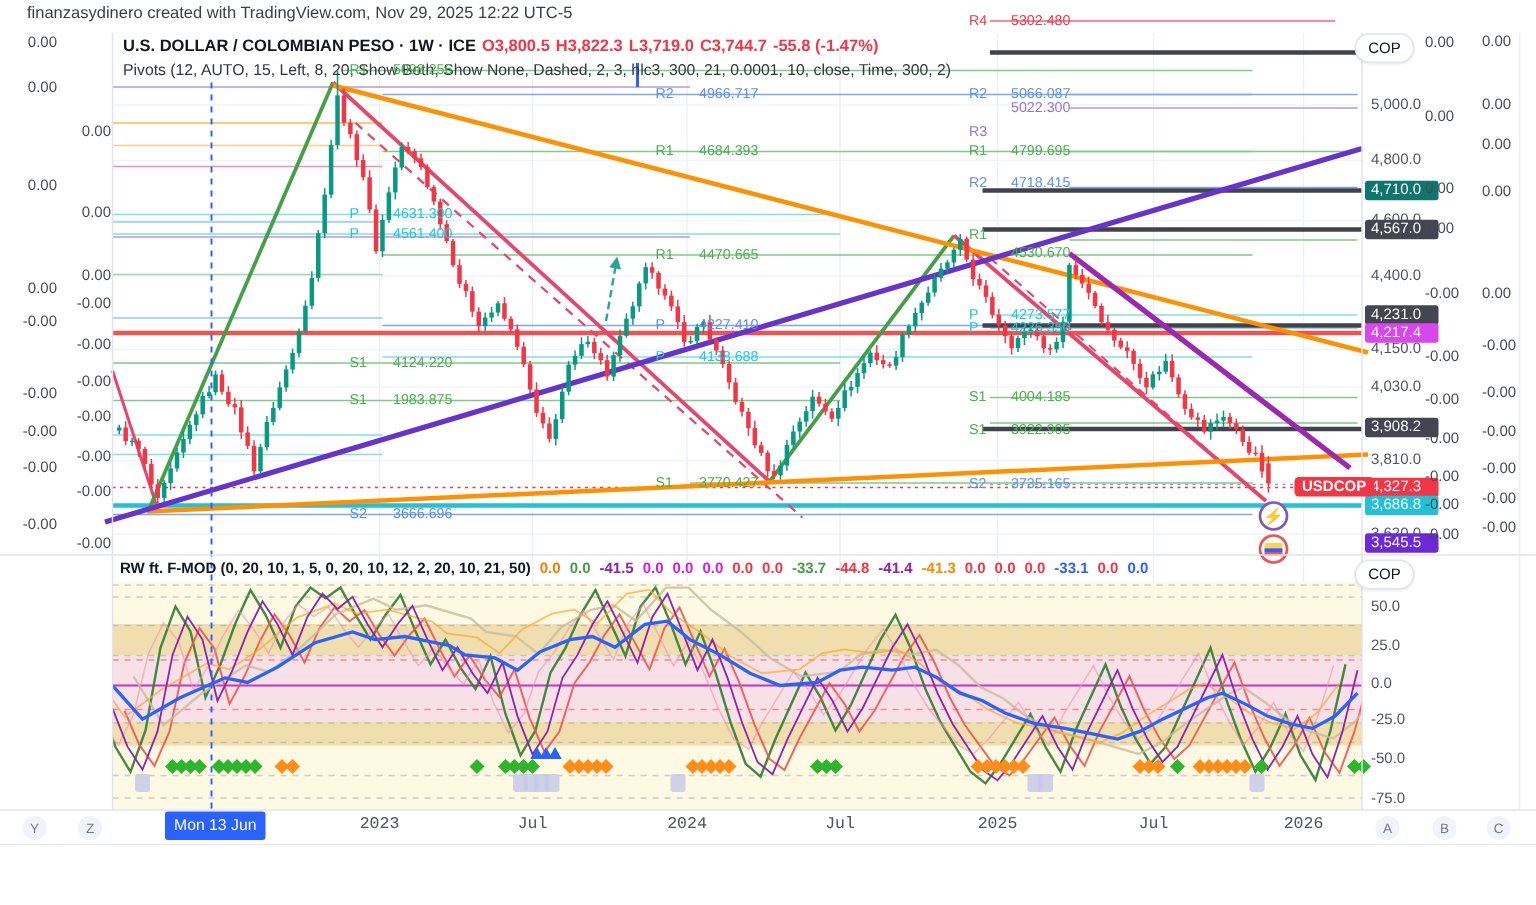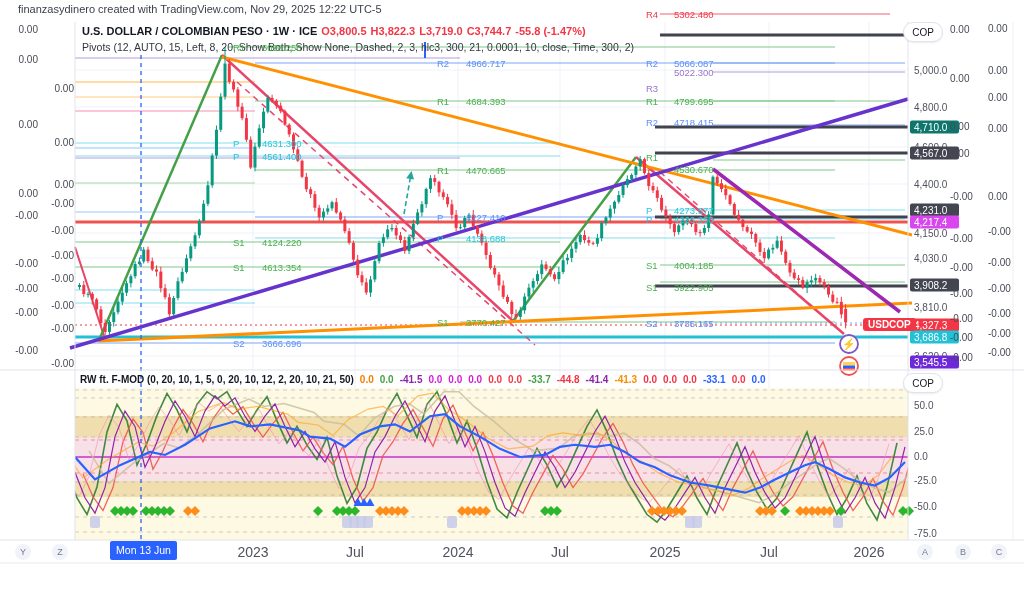--- a/index.html
+++ b/index.html
@@ -15,21 +15,21 @@
   .osc-legend .val{margin-left:6px;font-weight:bold;}
   .cop{position:absolute;width:40px;height:20px;background:#fff;border:1px solid #e0e3eb;border-radius:10px;
        font-size:10px;color:#131722;text-align:center;line-height:18px;box-shadow:0 1px 2px rgba(0,0,0,.08);}
   .ptick{position:absolute;left:914px;font-size:10px;color:#50535e;transform:translateY(-50%);}
   .pbox{position:absolute;left:910px;font-size:10px;color:#fff;padding:1px 5px 1px 4px;border-radius:2px;
         transform:translateY(-50%);min-width:40px;text-align:left;}
   .usdtag{position:absolute;left:863px;top:318px;background:#f23645;color:#fff;font-size:10px;font-weight:bold;
         padding:1px 5px;border-radius:3px;}
   .zl{position:absolute;font-size:10px;color:#474a54;transform:translateY(-50%);}
   .otick{position:absolute;left:914px;font-size:10px;color:#50535e;transform:translateY(-50%);}
-  .tlab{position:absolute;top:544px;font-size:14px;color:#50535e;transform:translateX(-50%);}
+  .tlab{position:absolute;top:544px;font-size:11px;color:#50535e;transform:translateX(-50%);font-family:Liberation Mono, monospace;}
   .pivlab{position:absolute;font-size:9.5px;transform:translateY(-50%);white-space:nowrap;}
   .rndbtn{position:absolute;width:16px;height:16px;border-radius:50%;background:#f0f3fa;color:#787b86;
         font-size:9px;text-align:center;line-height:16px;top:544px;}
   .datebox{position:absolute;left:110px;top:541px;width:67px;height:19px;background:#2962ff;color:#fff;
         font-size:10.5px;text-align:center;line-height:19px;border-radius:2px;}
   .tvlogo{position:absolute;left:16px;top:571px;display:flex;align-items:center;gap:7px;}
   .tvlogo span{font-size:19px;font-weight:bold;color:#131722;letter-spacing:-0.5px;}
 </style>
 </head>
 <body>
@@ -692,21 +692,21 @@
       <div class="pivlab" style="left:646px;top:157px;color:#4caf50">R1</div>
       <div class="pivlab" style="left:646px;top:210px;color:#26c6da">P</div>
       <div class="pivlab" style="left:646px;top:219px;color:#26c6da">P</div>
       <div class="pivlab" style="left:646px;top:265px;color:#4caf50">S1</div>
       <div class="pivlab" style="left:646px;top:287px;color:#4caf50">S1</div>
       <div class="pivlab" style="left:646px;top:323px;color:#5b8ff9">S2</div>
       <div class="pivlab" style="left:262px;top:47px;color:#4caf50">5098.256</div>
       <div class="pivlab" style="left:262px;top:143px;color:#26c6da">4631.300</div>
       <div class="pivlab" style="left:262px;top:156px;color:#26c6da">4561.400</div>
       <div class="pivlab" style="left:262px;top:242px;color:#4caf50">4124.220</div>
-      <div class="pivlab" style="left:262px;top:267px;color:#4caf50">4613.354</div>
+      <div class="pivlab" style="left:262px;top:267px;color:#4caf50">1983.875</div>
       <div class="pivlab" style="left:262px;top:343px;color:#5b8ff9">3666.696</div>
       <div class="pivlab" style="left:466px;top:63px;color:#5b8ff9">4966.717</div>
       <div class="pivlab" style="left:466px;top:101px;color:#4caf50">4684.393</div>
       <div class="pivlab" style="left:466px;top:170px;color:#4caf50">4470.665</div>
       <div class="pivlab" style="left:466px;top:217px;color:#5b8ff9">4227.410</div>
       <div class="pivlab" style="left:466px;top:238px;color:#26c6da">4138.688</div>
       <div class="pivlab" style="left:466px;top:322px;color:#4caf50">3770.427</div>
       <div class="pivlab" style="left:674px;top:14px;color:#f23645">5302.480</div>
       <div class="pivlab" style="left:674px;top:63px;color:#5b8ff9">5066.087</div>
       <div class="pivlab" style="left:674px;top:72px;color:#9575cd">5022.300</div>

